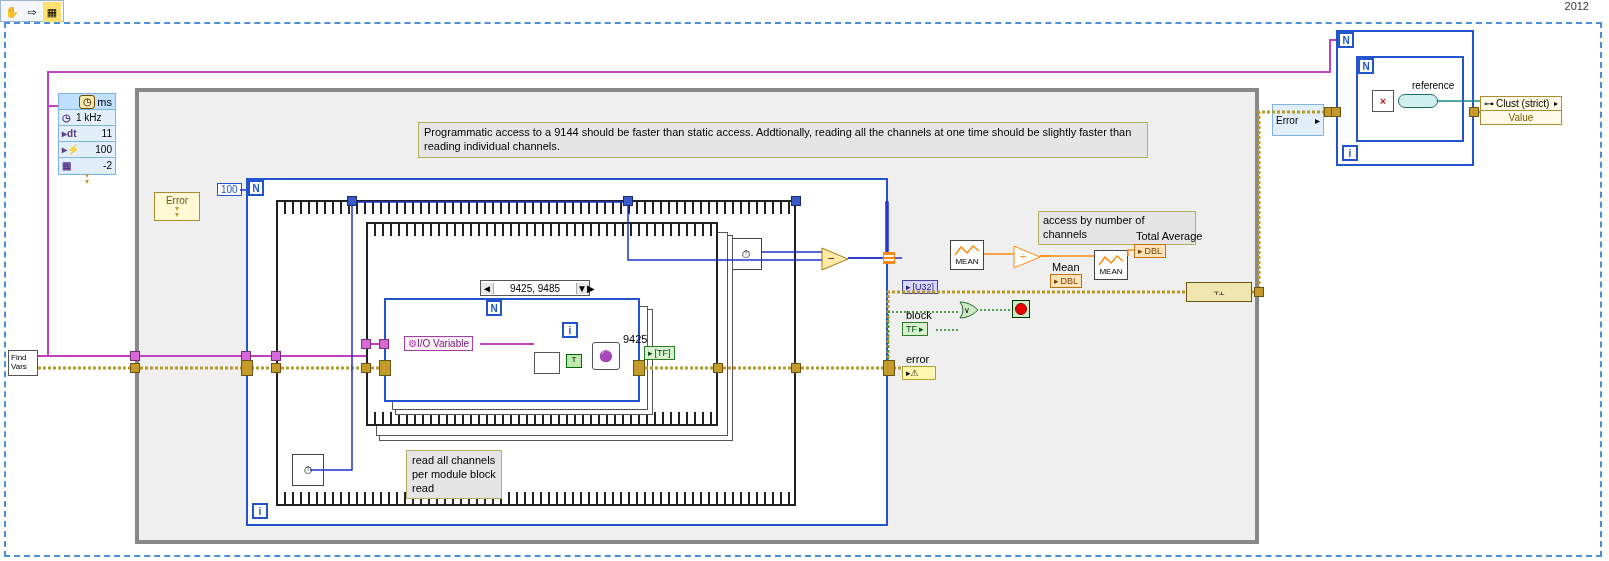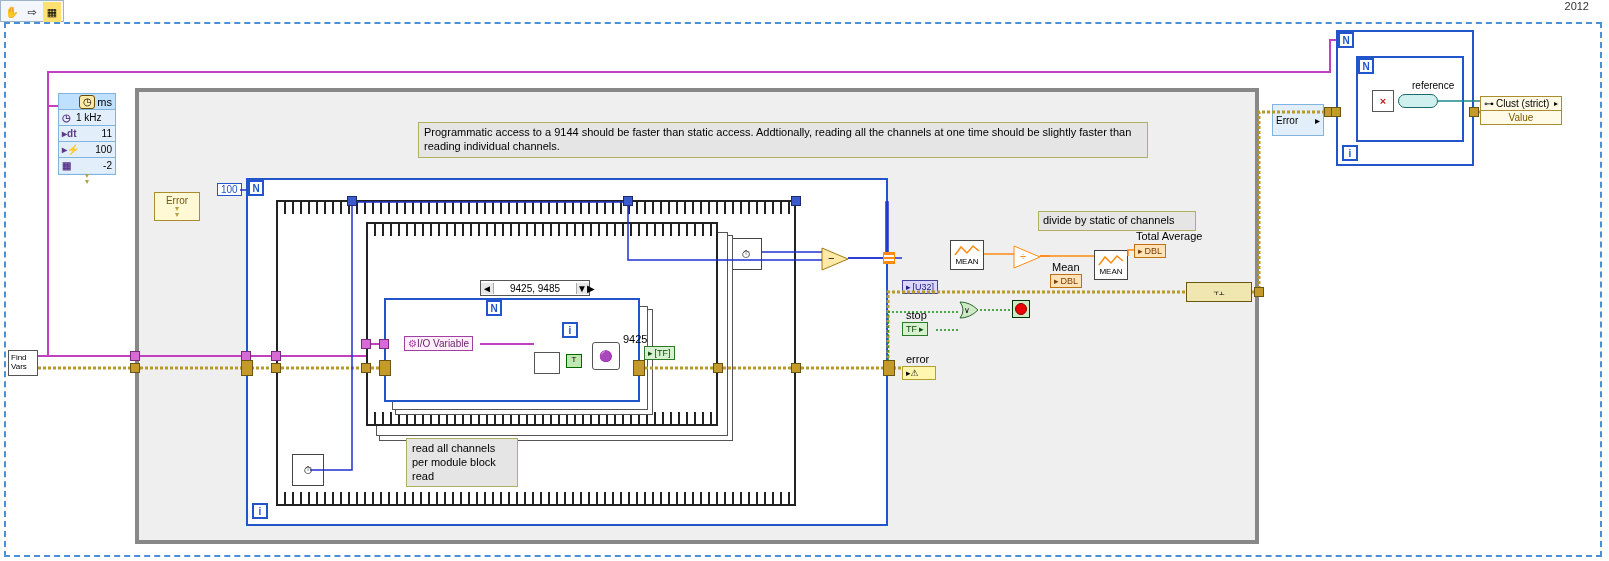--- a/index.html
+++ b/index.html
@@ -140,48 +140,48 @@
     <span style="color:#a040a0;">⚙</span><span>I/O Variable</span>
   </div>
 
   <div class="abs lbl" style="left:623px;top:333px;">9425</div>
   <div class="abs ind green" style="left:644px;top:346px;">▸<span>[TF]</span></div>
 
   <div class="abs" style="left:534px;top:352px;width:26px;height:22px;border:1px solid #555;background:#fff;"></div>
   <div class="abs" style="left:566px;top:354px;width:16px;height:14px;border:1px solid #060;background:#bfe8b0;font-size:8px;text-align:center;">T</div>
   <div class="abs" style="left:592px;top:342px;width:28px;height:28px;border:1px solid #555;background:#fff;border-radius:3px;display:flex;align-items:center;justify-content:center;">🟣</div>
 
-  <div class="abs comment" style="left:406px;top:438px;width:112px;white-space:pre-line;">read all channels
+  <div class="abs comment" style="left:406px;top:450px;width:96px;white-space:pre-line;">read all channels
 per module block
 read</div>
 
   <svg class="abs" style="left:822px;top:248px;width:26px;height:22px;">
     <polygon points="0,0 26,11 0,22" fill="#ffe9a6" stroke="#a07a10"></polygon>
     <text x="6" y="14" font-size="11">−</text>
   </svg>
 
   <div class="abs lbl" style="left:906px;top:284px;color:#2030a0;">API</div>
   <div class="abs ind blue" style="left:902px;top:280px;">▸<span>[U32]</span></div>
 
-  <div class="abs lbl" style="left:906px;top:309px;">stop</div>
+  <div class="abs lbl" style="left:906px;top:309px;">block</div>
   <div class="abs ind green" style="left:902px;top:322px;"><span>TF</span>▸</div>
 
   <div class="abs lbl" style="left:906px;top:353px;">error</div>
   <div class="abs ind yellow" style="left:902px;top:366px;width:34px;height:14px;">▸⚠</div>
 
   <svg class="abs" style="left:958px;top:300px;width:22px;height:20px;">
     <path d="M2 2 Q12 2 20 10 Q12 18 2 18 Q8 10 2 2 Z" fill="#cde9c5" stroke="#2a6a2a"></path>
     <text x="6" y="13" font-size="8">∨</text>
   </svg>
 
   <div class="abs stop-term" style="left:1012px;top:300px;">
       <div class="stop-dot"></div>
     </div>
 
-  <div class="abs comment" style="left:1038px;top:211px;width:158px;padding:2px 4px;">divide by static of channels</div>
+  <div class="abs comment" style="left:1038px;top:211px;width:158px;padding:2px 4px;">access by number of channels</div>
 
   <div class="abs mean-box" style="left:950px;top:240px;">
     <svg width="24" height="12">
         <polyline points="0,10 6,2 12,8 18,1 24,6" fill="none" stroke="#ff8a10" stroke-width="1.5"></polyline>
       </svg>
     <span>MEAN</span>
   </div>
   <svg class="abs" style="left:1014px;top:246px;width:26px;height:22px;">
     <polygon points="0,0 26,11 0,22" fill="#fff" stroke="#ff8a10"></polygon>
     <text x="6" y="14" font-size="11" fill="#ff8a10">÷</text>

